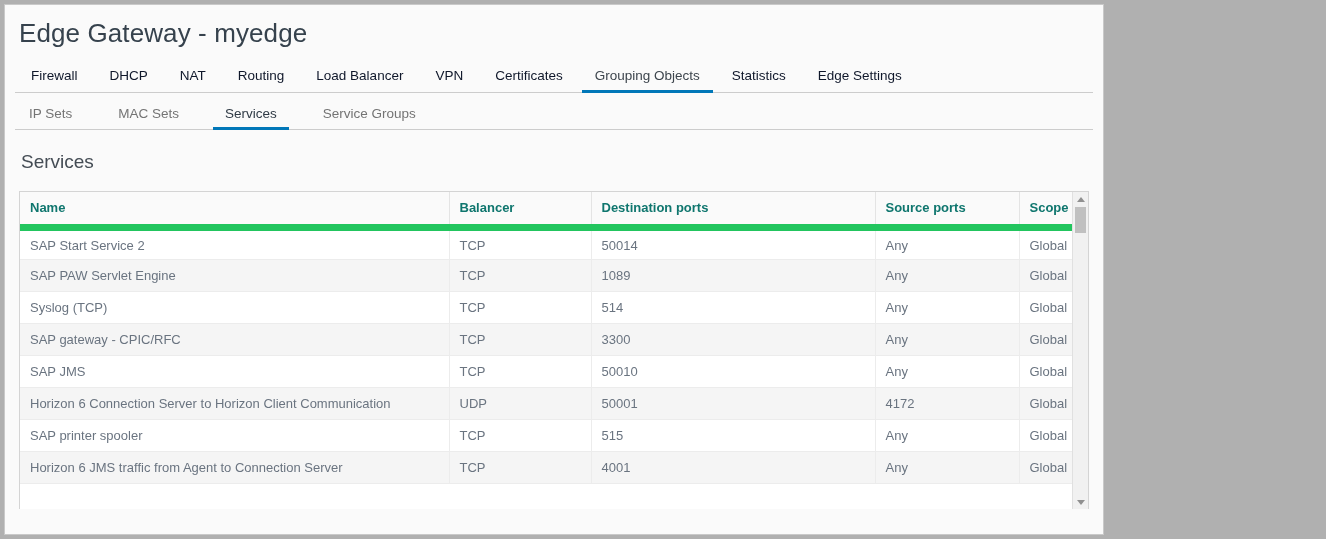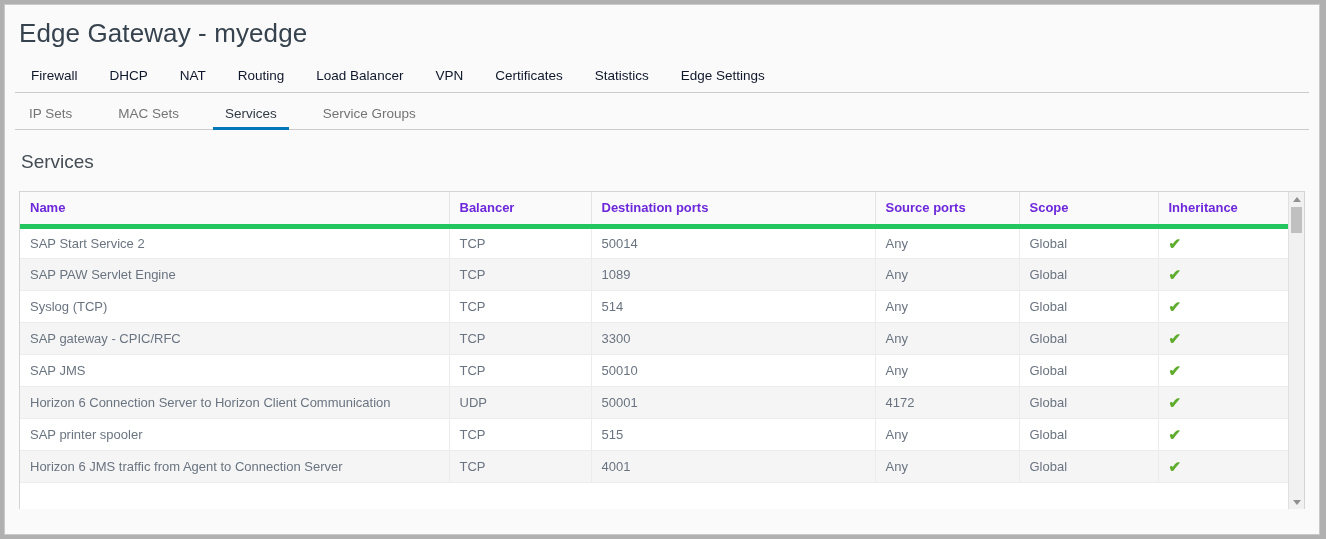--- a/index.html
+++ b/index.html
@@ -11,21 +11,21 @@
     width: 1326px;
     height: 539px;
     overflow: hidden;
     font-family: "Liberation Sans", sans-serif;
   }
 
   #app-frame {
     position: absolute;
     left: 4px;
     top: 4px;
-    width: 1316px;
+    width: 1100px;
     height: 531px;
     background: #fafafa;
     border: 1px solid #c9c9c9;
     box-sizing: border-box;
     overflow: hidden;
   }
 
   
   .page-title {
     font-size: 26px;
@@ -144,24 +144,24 @@
   table.grid {
     width: 100%;
     border-collapse: collapse;
     table-layout: fixed;
     font-size: 13px;
   }
   table.grid th {
     background: #fafafa;
     text-align: left;
     font-weight: bold;
-    color: #6d28d9;
+    color: #0f766e;
     font-size: 13px;
     padding: 8px 0 9px 10px;
-    border-bottom: 5px solid #22c55e;
+    border-bottom: 7px solid #22c55e;
     border-right: 1px solid #e4e4e4;
     white-space: nowrap;
     height: 30px;
     box-sizing: border-box;
   }
   table.grid th:last-child { border-right: none; }
   table.grid td {
     color: #6a7480;
     padding: 0 0 0 10px;
     height: 32px;
@@ -243,20 +243,21 @@
   <div class="page-title">Edge Gateway - myedge</div>
 
   <div class="tabbar">
       <div class="tab">Firewall</div>
       <div class="tab">DHCP</div>
       <div class="tab">NAT</div>
       <div class="tab">Routing</div>
       <div class="tab">Load Balancer</div>
       <div class="tab">VPN</div>
       <div class="tab">Certificates</div>
+      <div class="tab active">Grouping Objects</div>
       <div class="tab">Statistics</div>
       <div class="tab">Edge Settings</div>
     </div>
 
   <div class="subtabbar">
       <div class="subtab">IP Sets</div>
       <div class="subtab">MAC Sets</div>
       <div class="subtab active">Services</div>
       <div class="subtab">Service Groups</div>
     </div>

